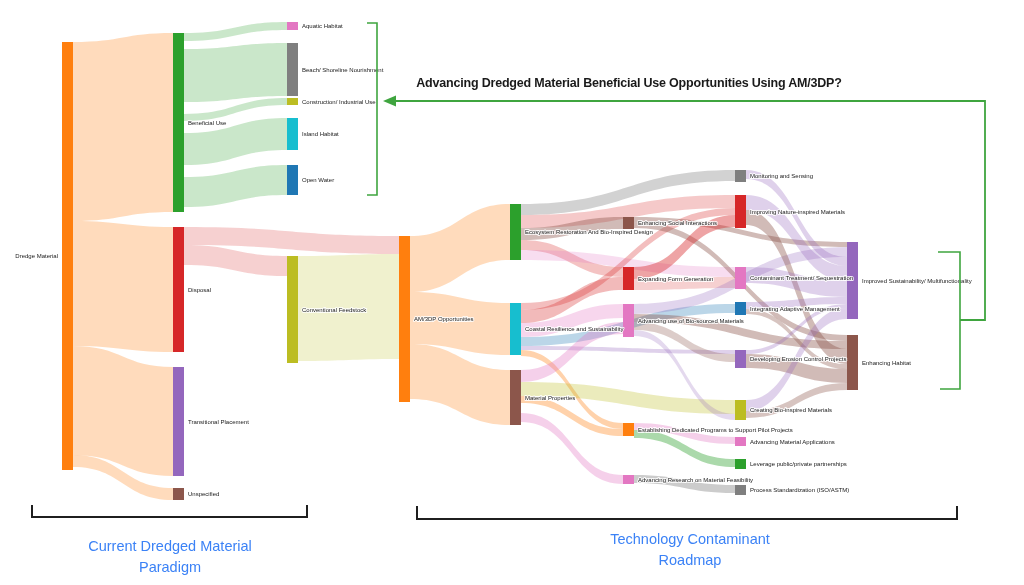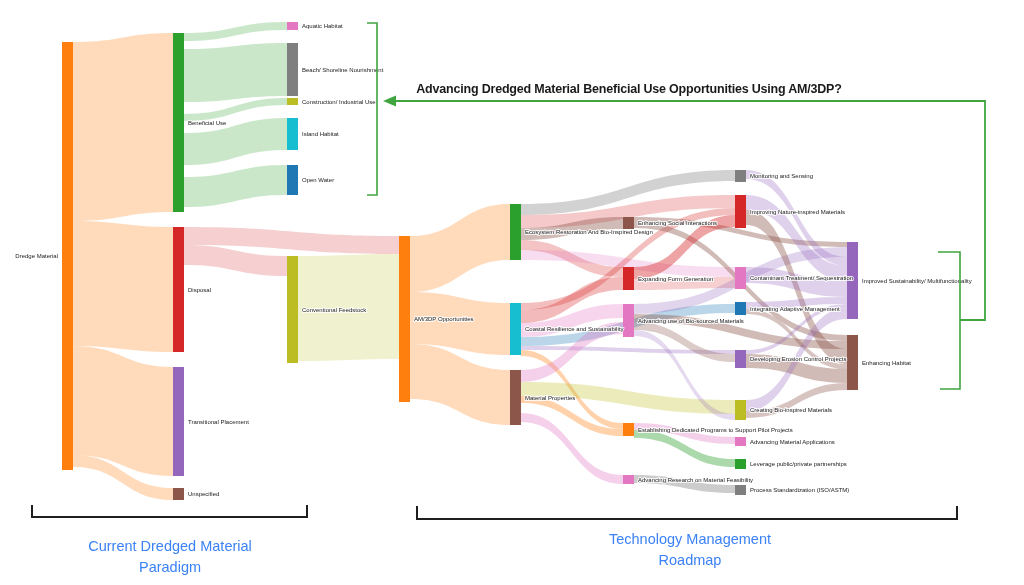--- a/index.html
+++ b/index.html
@@ -1,19 +1,19 @@
 <!DOCTYPE html>
 <html><head>
 <meta charset="utf-8">
 <style>
   html,body{margin:0;padding:0;background:#ffffff;}
   #canvas{position:relative;width:1024px;height:585px;overflow:hidden;background:#fff;
           font-family:"Liberation Sans",sans-serif;}
   #sankey-svg{position:absolute;left:0;top:0;}
-  .slide-title{position:absolute;left:339px;top:83px;width:580px;text-align:center;
+  .slide-title{position:absolute;left:339px;top:77px;width:580px;text-align:center;
     font-weight:bold;font-size:12.5px;letter-spacing:-0.2px;color:#1a1a1a;line-height:1.1;}
   .bracket-label{position:absolute;text-align:center;font-size:14.5px;color:#3b82f6;
     line-height:1.45;white-space:pre-line;}
   .bracket-label.paradigm{left:20px;top:536px;width:300px;}
   .bracket-label.roadmap{left:540px;top:529px;width:300px;}
   .nlabel{font-family:"Liberation Sans",sans-serif;font-size:6px;fill:#1a1a1a;
     paint-order:stroke;stroke:rgba(255,255,255,0.85);stroke-width:2px;stroke-linejoin:round;}
 </style>
 </head>
 <body>
@@ -148,15 +148,15 @@
       <polygon points="383,101 396,95.5 396,106.5" class="green-annot-fill" stroke="none" fill="#3fa53f"></polygon>
 
       <path d="M32,505 L32,517 L307,517 L307,505" class="black-annot" stroke-width="2" stroke="#1f1f1f"></path>
       <path d="M417,506 L417,519 L957,519 L957,506" class="black-annot" stroke-width="2" stroke="#1f1f1f"></path>
     </g>
   </svg>
 
   <div class="slide-title">Advancing Dredged Material Beneficial Use Opportunities Using AM/3DP?</div>
   <div class="bracket-label paradigm">Current Dredged Material
 Paradigm</div>
-  <div class="bracket-label roadmap">Technology Management
+  <div class="bracket-label roadmap">Technology Contaminant
 Roadmap</div>
 </div>
 
 </body></html>

